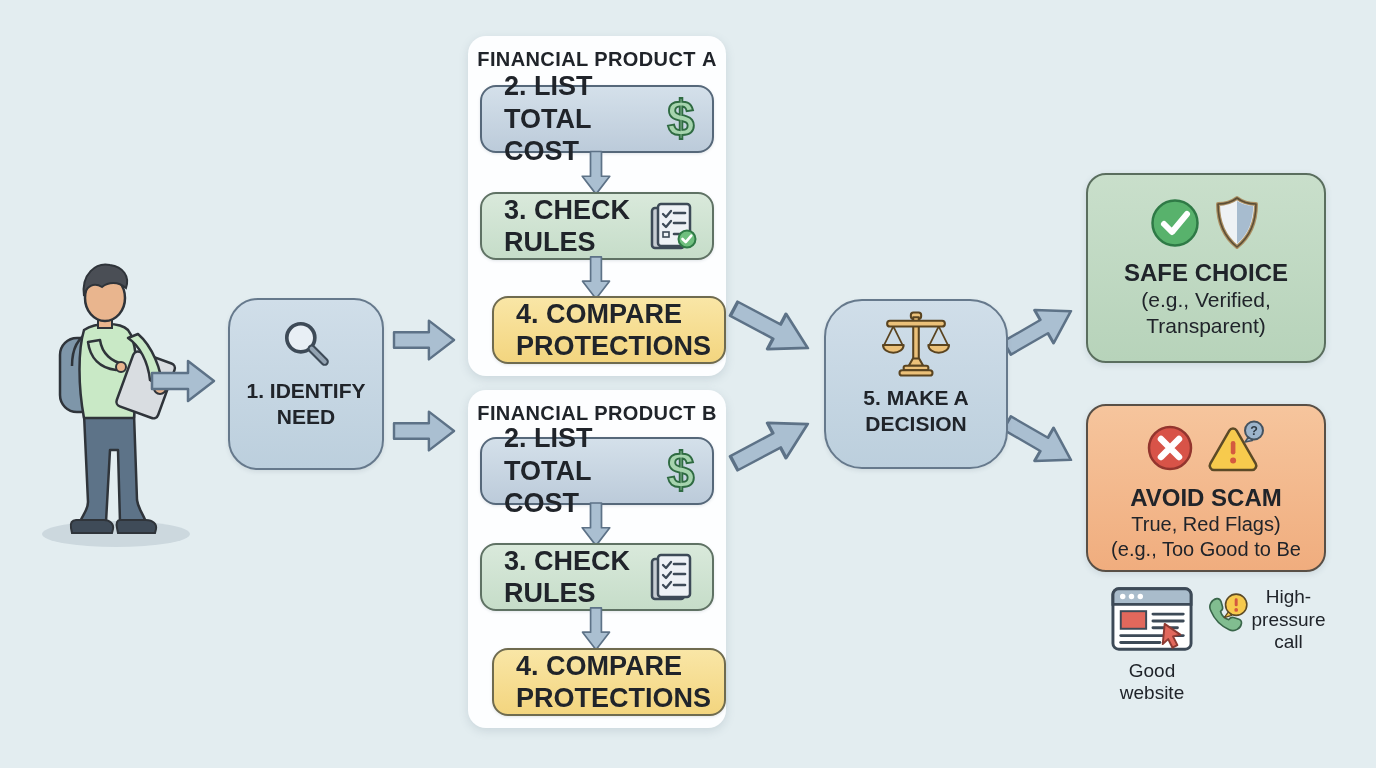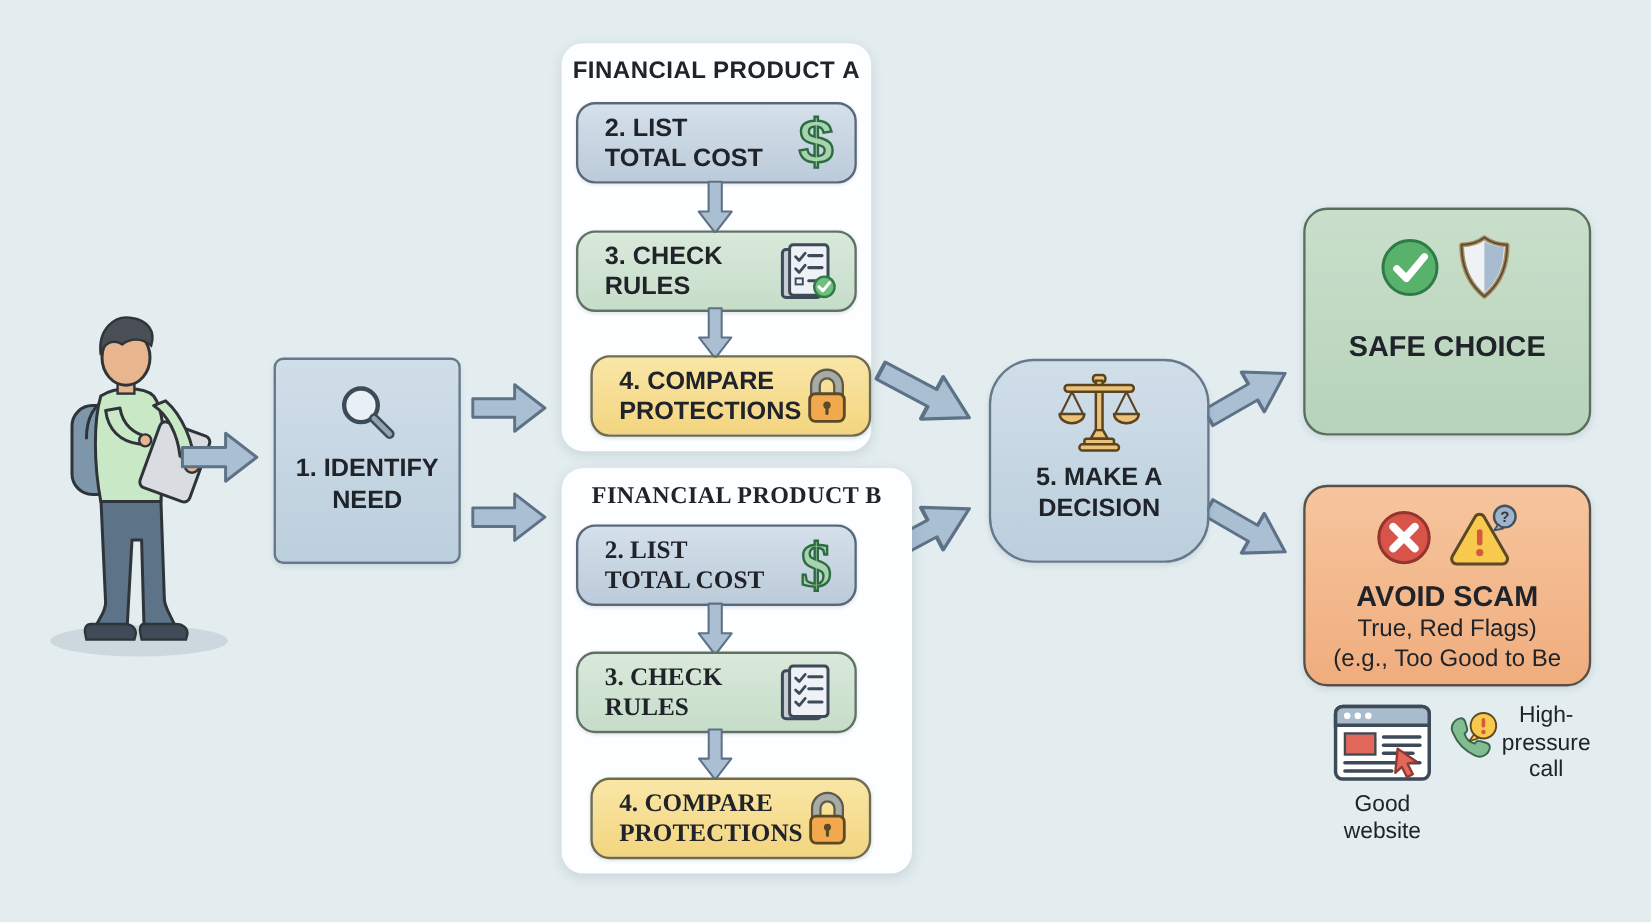--- a/index.html
+++ b/index.html
@@ -8,21 +8,21 @@
     background:#e3edf0;
     font-family:"Liberation Sans","DejaVu Sans",sans-serif;
     color:#20242a;
     position:relative;
   }
   .abs{position:absolute;}
   
   .flow-node{
     background:linear-gradient(180deg,#d0dee9 0%,#bccfdd 100%);
     border:2.5px solid #66798c;
-    border-radius:8px;
+    border-radius:30px;
     box-sizing:border-box;
     display:flex;flex-direction:column;align-items:center;
     box-shadow:0 2px 4px rgba(70,90,110,.12);
   }
   .flow-node .node-label{
     font-weight:700;font-size:21px;line-height:1.25;text-align:center;margin-top:8px;
   }
   
   .panel{
     background:#fdfeff;border-radius:18px;
@@ -38,31 +38,31 @@
   .step-box{
     position:absolute;left:12px;width:234px;height:68px;
     border-radius:16px;box-sizing:border-box;
     display:flex;align-items:center;justify-content:space-between;
     padding:0 14px 0 22px;
     box-shadow:0 1px 3px rgba(70,90,110,.15);
   }
   .step-blue  {background:linear-gradient(180deg,#d4e0ea 0%,#bccbda 100%);border:2.5px solid #56687a;}
   .step-green {background:linear-gradient(180deg,#d9e9db 0%,#c6ddc9 100%);border:2.5px solid #5f7264;}
   .step-yellow{background:linear-gradient(180deg,#f9e6a6 0%,#f3d57f 100%);border:2.5px solid #6f6b4f;margin-left:12px;}
-  .step-label{font-weight:700;font-size:21px;line-height:1.2;}
+  .step-label{font-weight:700;font-size:27px;line-height:1.2;}
   
   .outcome{
     border-radius:20px;box-sizing:border-box;
     display:flex;flex-direction:column;align-items:center;
     box-shadow:0 2px 6px rgba(70,90,110,.15);
   }
   .outcome-safe{background:linear-gradient(180deg,#c9dfcb 0%,#b7d3ba 100%);border:2.5px solid #5a6e5e;}
   .outcome-scam{background:linear-gradient(180deg,#f6c59d 0%,#f0ad7e 100%);border:2.5px solid #584f46;}
   .outcome .icon-row{display:flex;align-items:center;gap:10px;margin-top:20px;}
-  .outcome-title{font-weight:700;font-size:24px;margin-top:25px;}
+  .outcome-title{font-weight:700;font-size:24px;margin-top:8px;}
   .outcome-sub{font-size:21px;line-height:1.24;text-align:center;}
   .outcome-scam .outcome-sub{font-size:20px;}
   
   .arrow svg{display:block;overflow:visible;}
   .arrow polygon{fill:#aabfd1;stroke:#5d7287;stroke-width:2.5;stroke-linejoin:round;}
   
   .example-label{font-size:19px;line-height:1.18;text-align:center;}
 </style>
 </head>
 <body>
@@ -209,21 +209,21 @@
     <svg width="44" height="52" viewBox="0 0 44 52">
       <path d="M12 26 v-9 a10 10 0 0 1 20 0 v9" fill="none" stroke="#5c5a50" stroke-width="9.5"></path>
       <path d="M12 26 v-9 a10 10 0 0 1 20 0 v9" fill="none" stroke="#a8aba4" stroke-width="5.5"></path>
       <rect x="7" y="24" width="30" height="24" rx="5" fill="#f2a94d" stroke="#5c4a26" stroke-width="2.5"></rect>
       <circle cx="22" cy="34" r="3.2" fill="#5c4a26"></circle>
       <rect x="20.6" y="35" width="2.8" height="7.5" rx="1.4" fill="#5c4a26"></rect>
     </svg>
   </div>
 </div>
 
-<div class="abs panel" style="left:468px;top:390px;width:292px;height:338px;font-family:Liberation Serif, serif;">
+<div class="abs panel" style="left:468px;top:390px;width:258px;height:338px;">
   <div class="panel-title">
     <span>FINANCIAL PRODUCT</span>
     <span class="letter">B</span>
   </div>
 
   <div class="step-box step-blue" style="top:47px;">
     <div class="step-label">
       <div>2. LIST</div>
       <div>TOTAL COST</div>
     </div>
@@ -305,20 +305,24 @@
       <circle cx="26" cy="26" r="22.5" fill="#58b26c" stroke="#2f7a46" stroke-width="2.5"></circle>
       <path d="M15 27 l8 8 l15 -18" fill="none" stroke="#fff" stroke-width="6" stroke-linecap="round" stroke-linejoin="round"></path>
     </svg>
     <svg width="52" height="56" viewBox="0 0 52 56">
       <path d="M26 3 C31.5 7.2 38.5 9 45 9 C45 24 41 40 26 52 C11 40 7 24 7 9 C13.5 9 20.5 7.2 26 3 Z" fill="#eef2f5" stroke="#ab8f62" stroke-width="4" stroke-linejoin="round"></path>
       <path d="M26 6 C30.5 9 36.8 10.8 42.2 11 C42 24 38.5 38.5 26 48.7 Z" fill="#a7bccf"></path>
       <path d="M26 3 C31.5 7.2 38.5 9 45 9 C45 24 41 40 26 52 C11 40 7 24 7 9 C13.5 9 20.5 7.2 26 3 Z" fill="none" stroke="#5c4e36" stroke-width="1.6" stroke-linejoin="round"></path>
     </svg>
   </div>
   <div class="outcome-title">SAFE CHOICE</div>
+  <div class="outcome-sub">
+    <div>(e.g., Verified,</div>
+    <div>Transparent)</div>
+  </div>
 </div>
 
 <div class="abs outcome outcome-scam" style="left:1086px;top:404px;width:240px;height:168px;">
   <div class="icon-row" style="margin-top:14px;">
     <svg width="48" height="48" viewBox="0 0 48 48">
       <circle cx="24" cy="24" r="21" fill="#d85348" stroke="#93352e" stroke-width="2.5"></circle>
       <path d="M15 15 L33 33 M33 15 L15 33" stroke="#fff" stroke-width="6.5" stroke-linecap="round"></path>
     </svg>
     <svg width="62" height="56" viewBox="0 0 62 56">
       <path d="M25.3 10.6 a4.3 4.3 0 0 1 7.4 0 l19 33 a4.3 4.3 0 0 1 -3.7 6.4 h-38 a4.3 4.3 0 0 1 -3.7 -6.4 Z" fill="#f7ca4d" stroke="#5c4a26" stroke-width="2.5" stroke-linejoin="round"></path>

